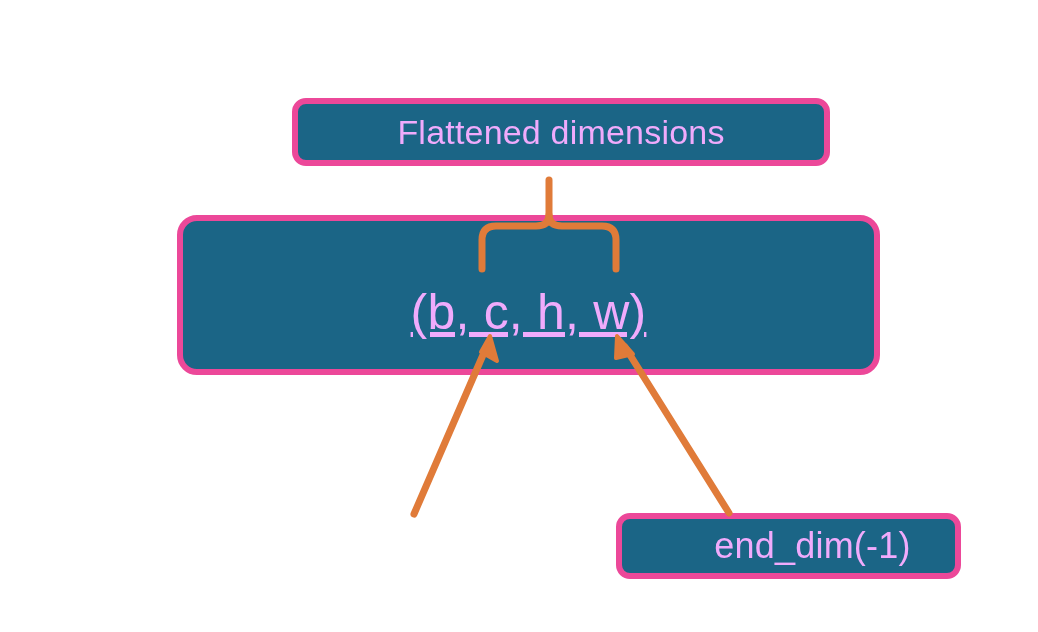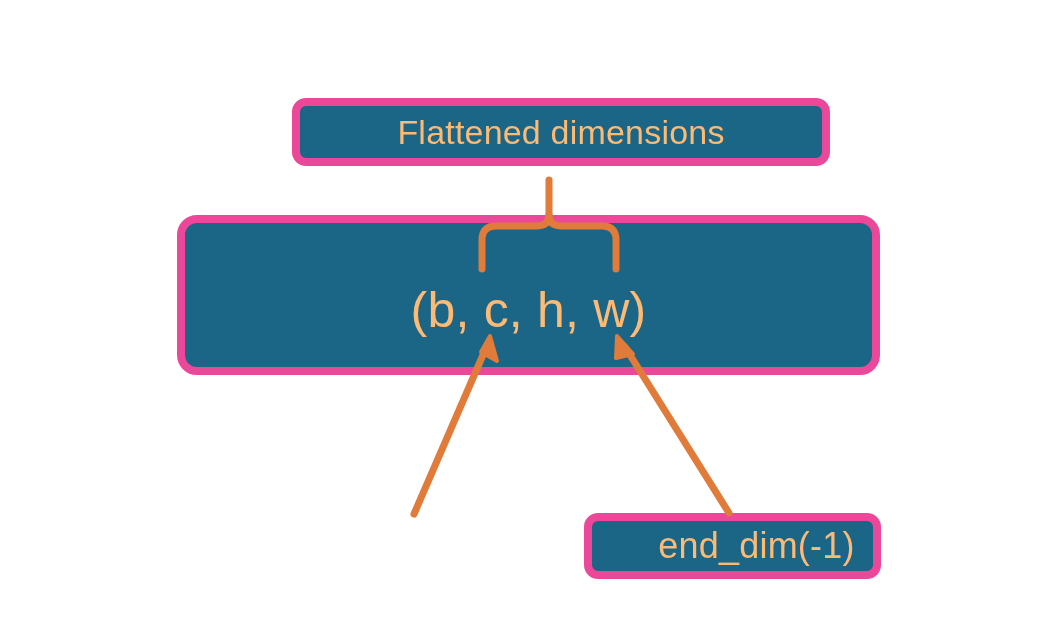--- a/index.html
+++ b/index.html
@@ -18,23 +18,23 @@
     position: absolute;
     left: 0; top: 0;
     width: 1038px;
     height: 632px;
     background: #ffffff;
   }
   .node {
     position: absolute;
     box-sizing: border-box;
     background: #1b6586;
-    border: 8px solid #ec4899;
+    border: 6px solid #ec4899;
     border-radius: 14px;
-    color: #fdba74;
+    color: #f0abfc;
     display: flex;
     align-items: center;
     justify-content: center;
     text-align: center;
     white-space: nowrap;
     letter-spacing: 0.2px;
     z-index: 2;
   }
   #node-flattened {
     left: 292px;
@@ -45,32 +45,33 @@
   }
   #node-shape {
     left: 177px;
     top: 215px;
     width: 703px;
     height: 160px;
     border-radius: 20px;
     font-size: 50px;
     align-items: flex-end;
     padding-bottom: 32px;
+    text-decoration: underline;
   }
   #node-start-dim {
     left: 269px;
     top: 513px;
     width: 297px;
     height: 66px;
     font-size: 36px;
   }
   #node-end-dim {
-    left: 584px;
+    left: 616px;
     top: 513px;
-    width: 297px;
+    width: 345px;
     height: 66px;
     font-size: 36px;
     padding-left: 48px;
   }
   #shape-text {
     display: block;
     line-height: 1;
   }
   #overlay {
     position: absolute;

